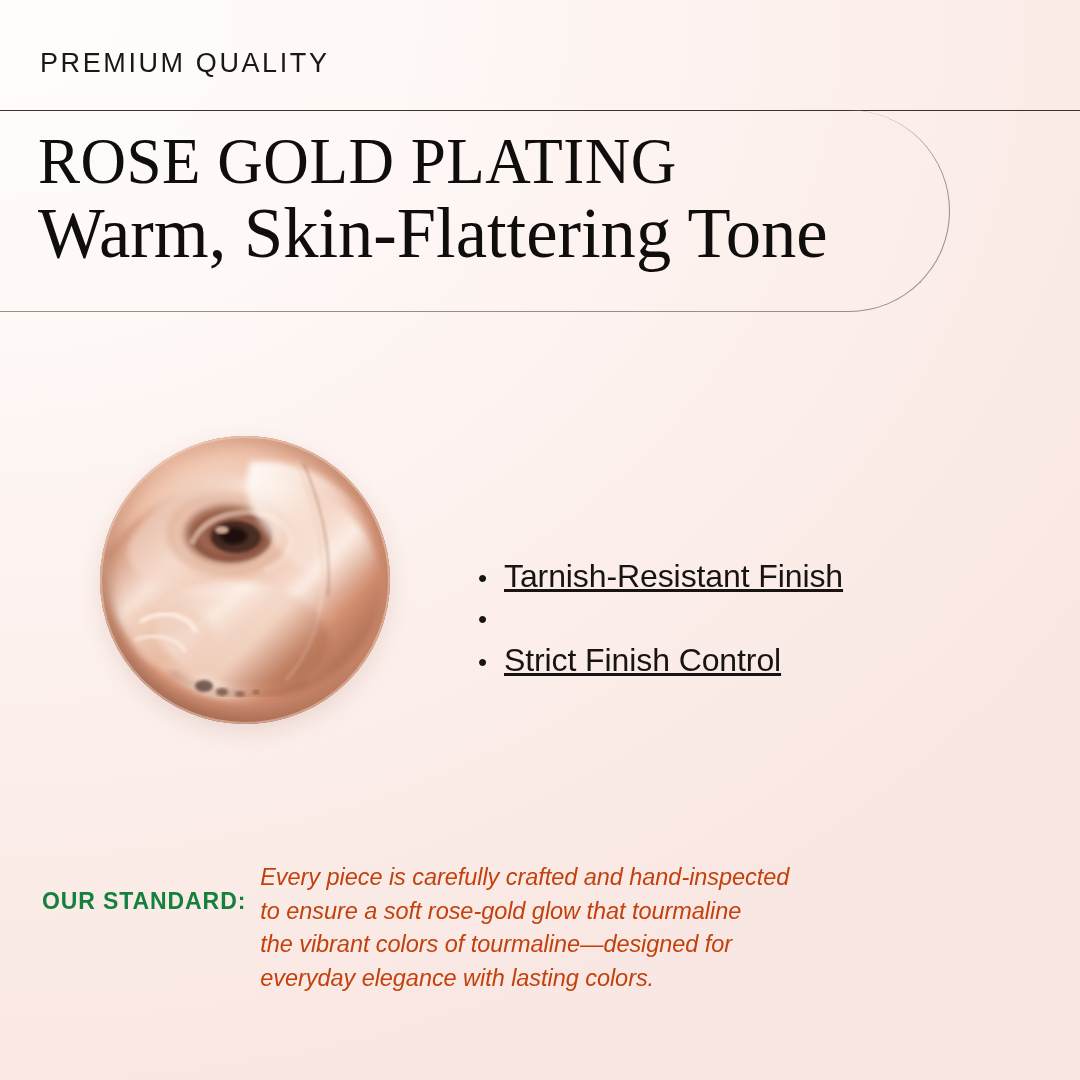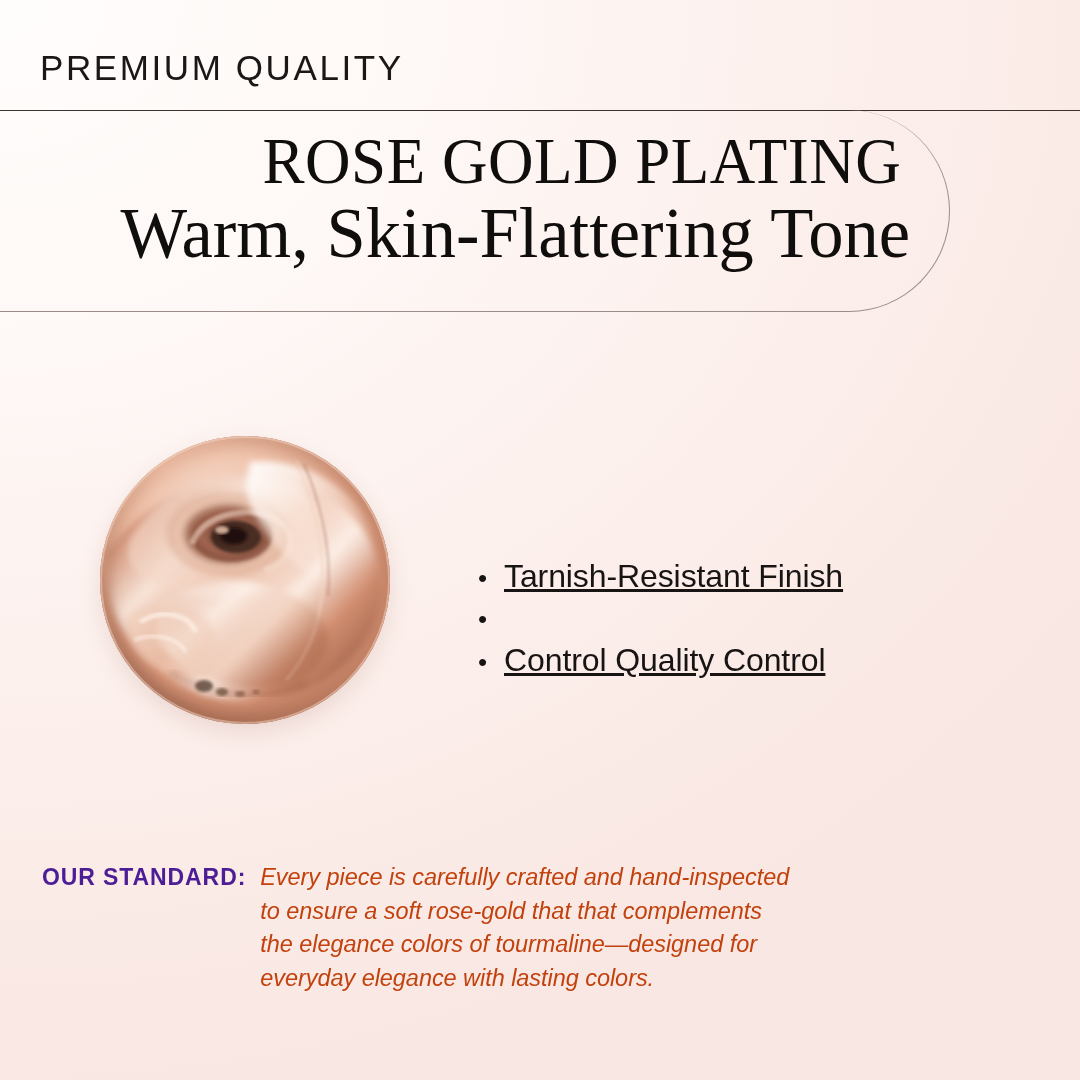--- a/index.html
+++ b/index.html
@@ -14,21 +14,21 @@
     background:
       radial-gradient(120% 100% at 0% 0%, #FFFDFC 0%, #FEF8F6 32%, #FCEFEB 68%, #F9E7E3 100%);
     position:relative;
     -webkit-font-smoothing:antialiased;
   }
 
   
   .eyebrow {
     position:absolute;
     left:40px; top:48px;
-    font-size:35px;
+    font-size:27px;
     font-weight:300;
     letter-spacing:2.6px;
     color:#1b1717;
     font-family:"Liberation Sans", sans-serif;
     white-space:nowrap;
   }
 
   
   .top-rule {
     position:absolute;
@@ -49,21 +49,20 @@
     border-bottom-right-radius:101px;
     pointer-events:none;
   }
 
   .headline {
     position:absolute;
     left:38px; top:128px;
     width:890px;
     color:#100d0d;
     font-family:"Liberation Serif", serif;
-    text-align:right;
   }
   .headline .l1 {
     display:block;
     font-size:65px;
     line-height:66px;
     letter-spacing:0.5px;
     transform:scaleX(0.97);
     transform-origin:left center;
     white-space:nowrap;
   }
@@ -136,23 +135,24 @@
     width:960px;
     display:flex;
     align-items:flex-start;
   }
   .standard-label {
     flex:0 0 auto;
     font-size:23px;
     font-weight:bold;
     letter-spacing:0.9px;
     line-height:33px;
-    color:#4c1d95;
+    color:#15803d;
     padding-right:14px;
     white-space:nowrap;
+    margin-top:24px;
   }
   .standard-body {
     flex:1 1 auto;
     font-size:23.5px;
     font-style:italic;
     line-height:33.5px;
     color:#c2410c;
     letter-spacing:-0.05px;
     max-width:690px;
   }
@@ -271,25 +271,25 @@
 <div class="features">
   <div class="feature-row">
     <span class="feature-dot">•</span>
     <span class="feature-label">Tarnish-Resistant Finish</span>
   </div>
   <div class="feature-row">
     <span class="feature-dot">•</span>
   </div>
   <div class="feature-row">
     <span class="feature-dot">•</span>
-    <span class="feature-label">Control Quality Control</span>
+    <span class="feature-label">Strict Finish Control</span>
   </div>
 </div>
 
 <div class="standard">
   <div class="standard-label">OUR STANDARD:</div>
   <div class="standard-body">
     <span>Every piece is carefully crafted and hand-inspected</span>
-    <span>to ensure a soft rose-gold that that complements</span>
-    <span>the elegance colors of tourmaline—designed for</span>
+    <span>to ensure a soft rose-gold glow that tourmaline</span>
+    <span>the vibrant colors of tourmaline—designed for</span>
     <span>everyday elegance with lasting colors.</span>
   </div>
 </div>
 
 </body></html>

